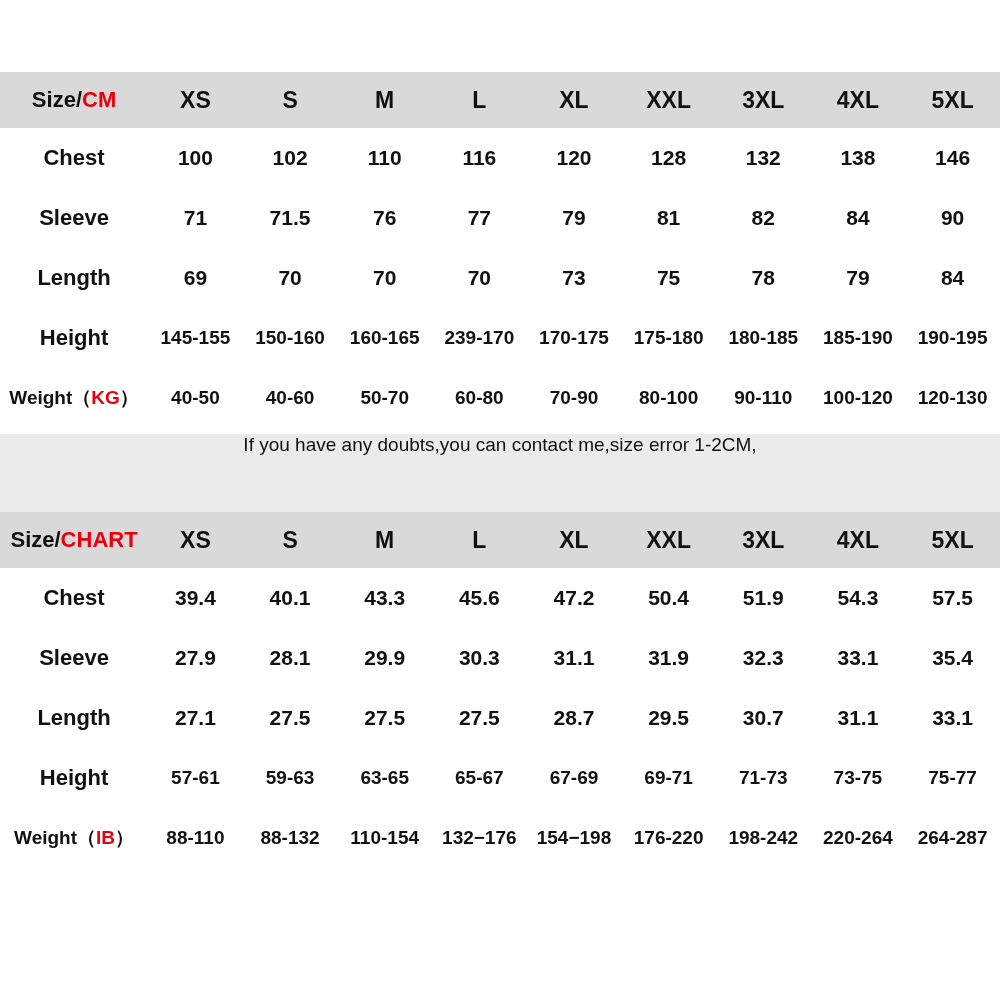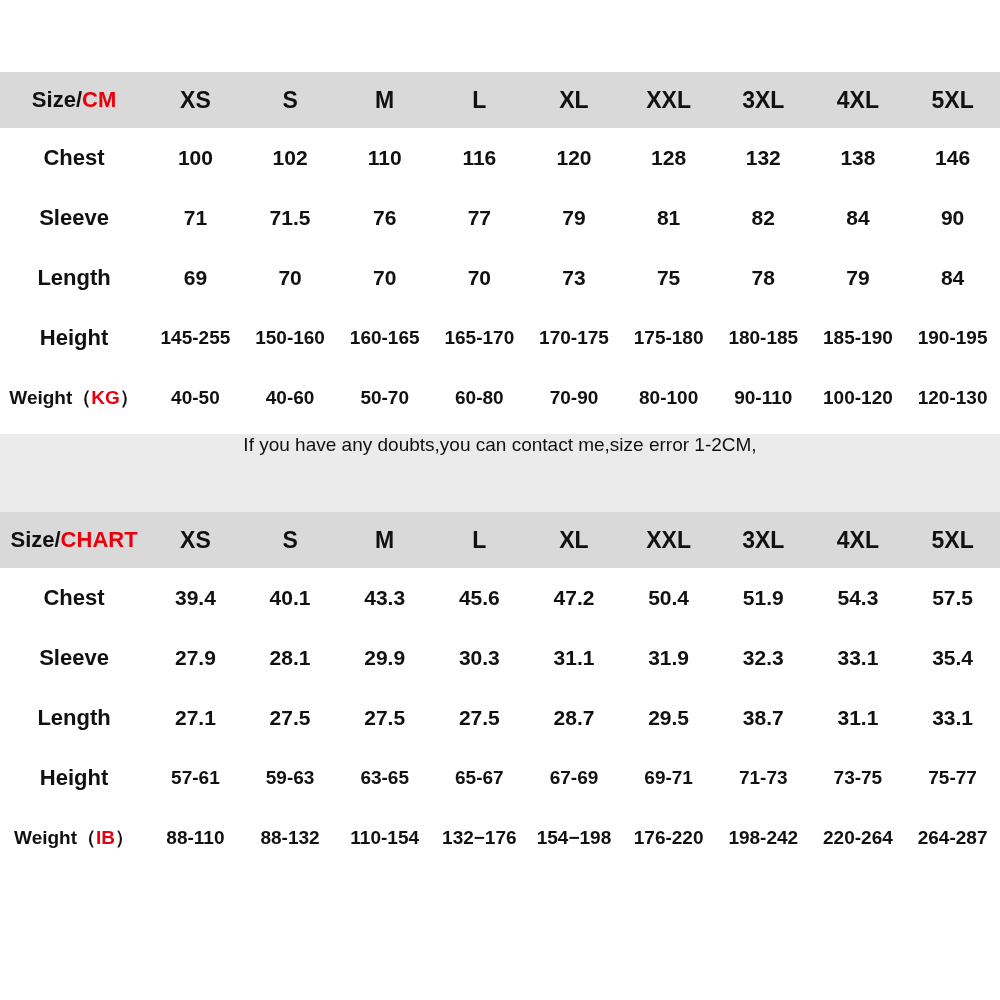--- a/index.html
+++ b/index.html
@@ -177,24 +177,24 @@
         <td>70</td>
         <td>73</td>
         <td>75</td>
         <td>78</td>
         <td>79</td>
         <td>84</td>
       </tr>
 
       <tr class="data-row small">
         <td class="rowlabel" style="font-size:22px;">Height</td>
-        <td>145-255</td>
+        <td>145-155</td>
         <td>150-160</td>
         <td>160-165</td>
-        <td>165-170</td>
+        <td>239-170</td>
         <td>170-175</td>
         <td>175-180</td>
         <td>180-185</td>
         <td>185-190</td>
         <td>190-195</td>
       </tr>
 
       <tr class="data-row small weight-row">
         <td class="rowlabel"><span>Weight（</span><span class="red">KG</span><span>）</span></td>
         <td>40-50</td>
@@ -270,21 +270,21 @@
       </tr>
 
       <tr class="data-row">
         <td class="rowlabel">Length</td>
         <td>27.1</td>
         <td>27.5</td>
         <td>27.5</td>
         <td>27.5</td>
         <td>28.7</td>
         <td>29.5</td>
-        <td>38.7</td>
+        <td>30.7</td>
         <td>31.1</td>
         <td>33.1</td>
       </tr>
 
       <tr class="data-row small">
         <td class="rowlabel" style="font-size:22px;">Height</td>
         <td>57-61</td>
         <td>59-63</td>
         <td>63-65</td>
         <td>65-67</td>

